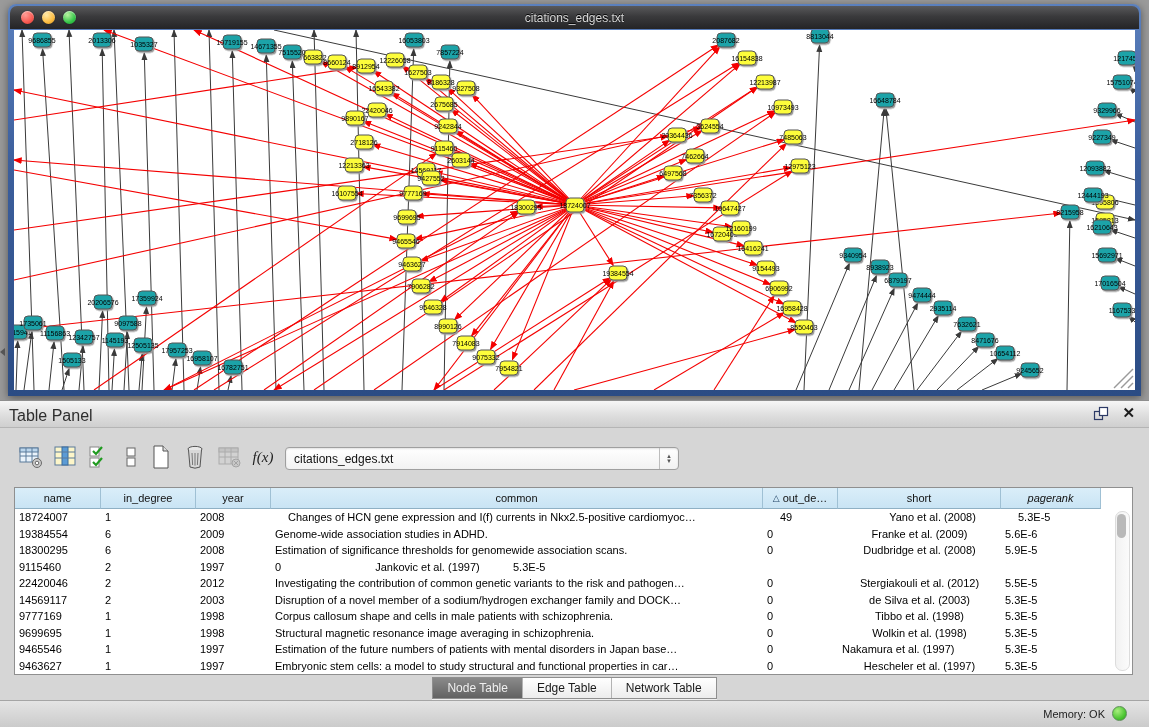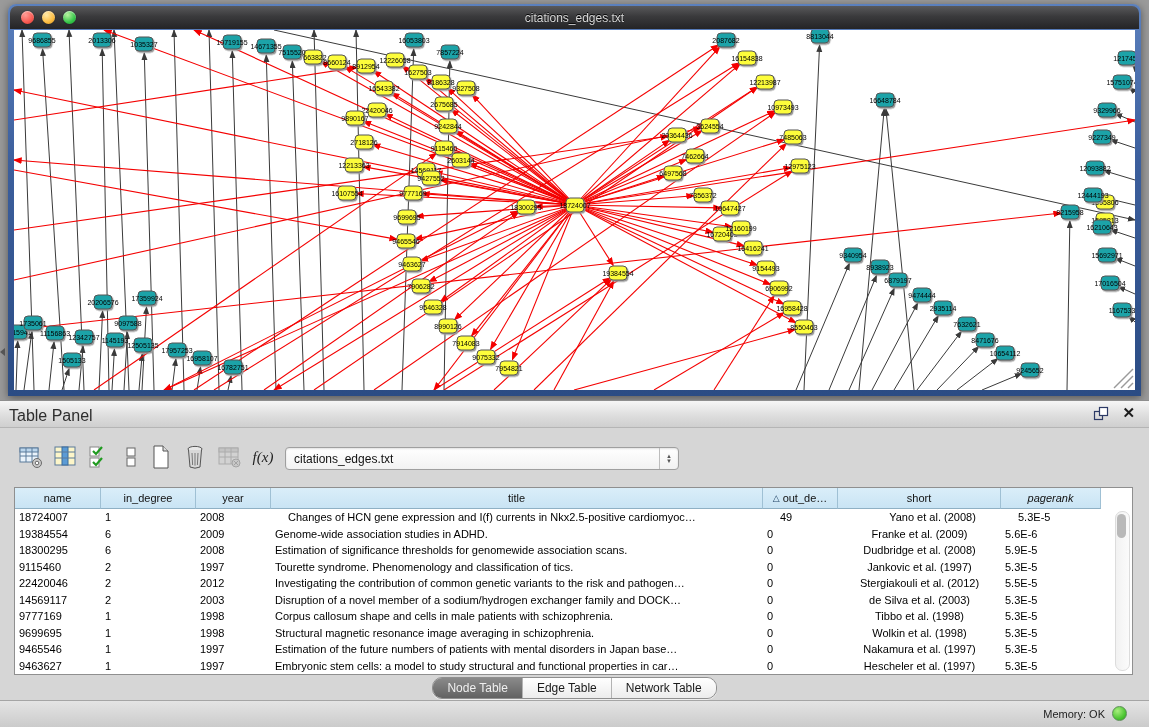--- a/index.html
+++ b/index.html
@@ -85,21 +85,21 @@
     white-space:nowrap;overflow:hidden;
   }
   .vscroll{
     position:absolute;right:2px;top:23px;width:13px;bottom:3px;
     background:linear-gradient(90deg,#f2f2f2,#fbfbfb);border:1px solid #dcdcdc;border-radius:7px;
   }
   .vthumb{position:absolute;left:1px;top:2px;width:9px;height:24px;background:#b9b9b9;border-radius:5px;}
   
   .tp-tabs{position:absolute;left:0;top:276px;width:100%;height:24px;display:flex;justify-content:center;}
   .seg{
-    display:flex;border:1px solid #8f8f8f;border-radius:10px;overflow:hidden;height:20px;
+    display:flex;border:1px solid #8f8f8f;border-radius:0;overflow:hidden;height:20px;
     box-shadow:0 1px 0 rgba(255,255,255,.6);
   }
   .seg-btn{
     font-size:12px;padding:0 14px;line-height:20px;background:linear-gradient(180deg,#ffffff,#ececec);
     color:#1a1a1a;border-right:1px solid #b3b3b3;cursor:pointer;white-space:nowrap;
   }
   .seg-btn:last-child{border-right:none;}
   .seg-btn.selected{background:linear-gradient(180deg,#8a8a8a,#626262);color:#efefef;}
   
   .status-bar{
@@ -757,21 +757,21 @@
         <div class="th" style="width: 86px;">
           <span>name</span>
         </div>
         <div class="th" style="width: 95px;">
           <span>in_degree</span>
         </div>
         <div class="th" style="width: 75px;">
           <span>year</span>
         </div>
         <div class="th" style="width: 492px;">
-          <span>title</span>
+          <span>common</span>
         </div>
         <div class="th" style="width: 75px;">
           <span class="sort-tri">△</span>
           <span>out_de…</span>
         </div>
         <div class="th" style="width: 163px;">
           <span>short</span>
         </div>
         <div class="th" style="width: 100px; font-style: italic;">
           <span>pagerank</span>
@@ -802,21 +802,20 @@
           <div class="td" style="width: 75px; text-align: left;">2008</div>
           <div class="td" style="width: 492px; text-align: left;">Estimation of significance thresholds for genomewide association scans.</div>
           <div class="td" style="width: 75px; text-align: left;">0</div>
           <div class="td" style="width: 163px; text-align: center;">Dudbridge et al. (2008)</div>
           <div class="td" style="width: 100px; text-align: left;">5.9E-5</div>
         </div>
         <div class="tbl-row">
           <div class="td" style="width: 86px; text-align: left;">9115460</div>
           <div class="td" style="width: 95px; text-align: left;">2</div>
           <div class="td" style="width: 75px; text-align: left;">1997</div>
-          <div class="td" style="width: 492px; text-align: left;">Tourette syndrome. Phenomenology and classification of tics.</div>
           <div class="td" style="width: 75px; text-align: left;">0</div>
           <div class="td" style="width: 163px; text-align: center;">Jankovic et al. (1997)</div>
           <div class="td" style="width: 100px; text-align: left;">5.3E-5</div>
         </div>
         <div class="tbl-row">
           <div class="td" style="width: 86px; text-align: left;">22420046</div>
           <div class="td" style="width: 95px; text-align: left;">2</div>
           <div class="td" style="width: 75px; text-align: left;">2012</div>
           <div class="td" style="width: 492px; text-align: left;">Investigating the contribution of common genetic variants to the risk and pathogen…</div>
           <div class="td" style="width: 75px; text-align: left;">0</div>
@@ -849,21 +848,21 @@
           <div class="td" style="width: 75px; text-align: left;">0</div>
           <div class="td" style="width: 163px; text-align: center;">Wolkin et al. (1998)</div>
           <div class="td" style="width: 100px; text-align: left;">5.3E-5</div>
         </div>
         <div class="tbl-row">
           <div class="td" style="width: 86px; text-align: left;">9465546</div>
           <div class="td" style="width: 95px; text-align: left;">1</div>
           <div class="td" style="width: 75px; text-align: left;">1997</div>
           <div class="td" style="width: 492px; text-align: left;">Estimation of the future numbers of patients with mental disorders in Japan base…</div>
           <div class="td" style="width: 75px; text-align: left;">0</div>
-          <div class="td" style="width: 163px; text-align: center;">Nakamura et al. (1997)</div>
+          <div class="td" style="width: 163px; text-align: left;">Nakamura et al. (1997)</div>
           <div class="td" style="width: 100px; text-align: left;">5.3E-5</div>
         </div>
         <div class="tbl-row">
           <div class="td" style="width: 86px; text-align: left;">9463627</div>
           <div class="td" style="width: 95px; text-align: left;">1</div>
           <div class="td" style="width: 75px; text-align: left;">1997</div>
           <div class="td" style="width: 492px; text-align: left;">Embryonic stem cells: a model to study structural and functional properties in car…</div>
           <div class="td" style="width: 75px; text-align: left;">0</div>
           <div class="td" style="width: 163px; text-align: center;">Hescheler et al. (1997)</div>
           <div class="td" style="width: 100px; text-align: left;">5.3E-5</div>

